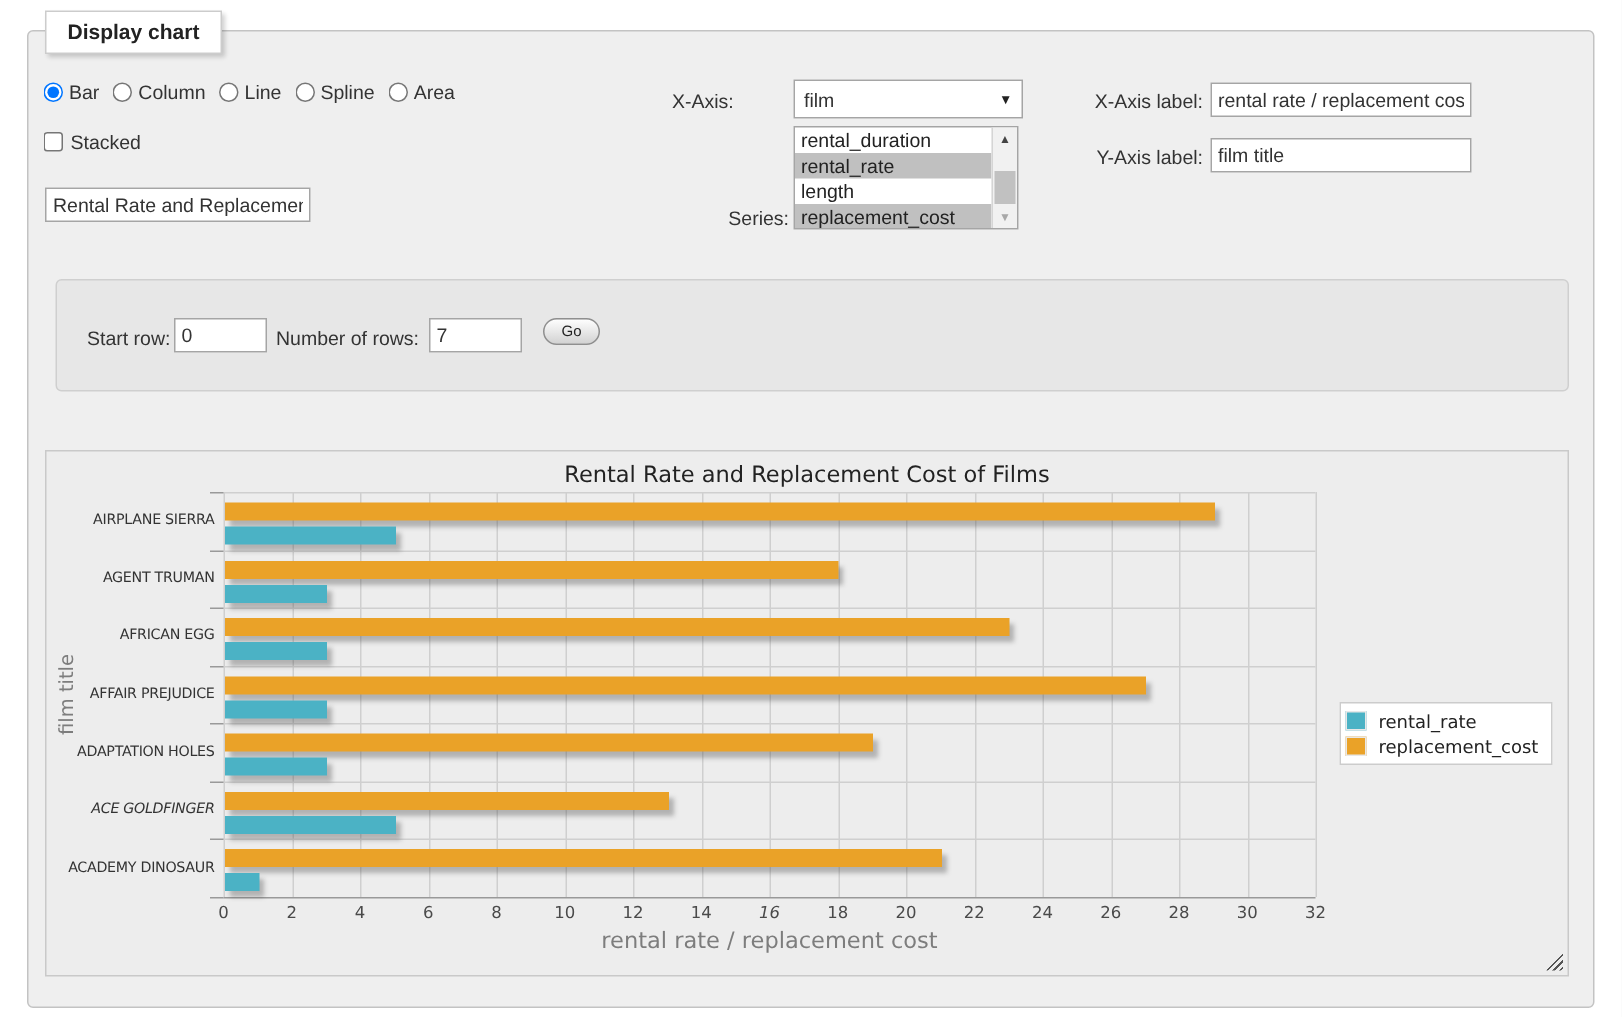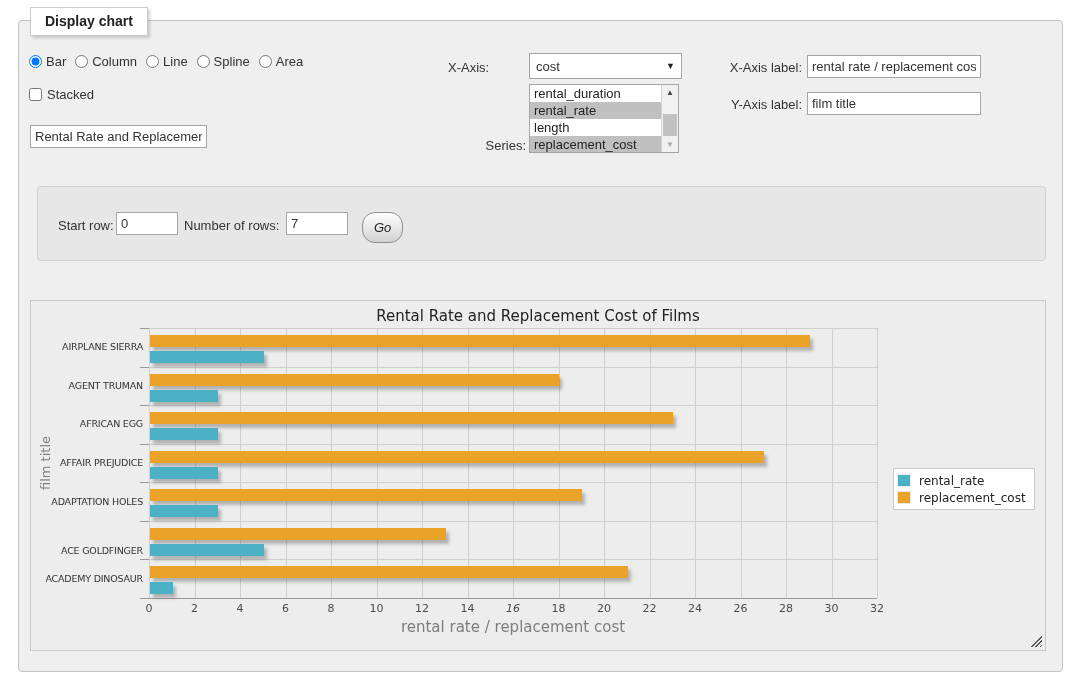--- a/index.html
+++ b/index.html
@@ -50,24 +50,24 @@
   .sbtn.down { bottom:0; color:#a8a8a8; }
   .sthumb { position:absolute; left:1px; width:14px; top:29px; height:22px; background:#c1c1c1; }
 
   
   .rows-panel { left:37px; top:186px; width:1009px; height:75px; background:#e7e7e7;
     border:1px solid #cfcfcf; border-radius:4px; }
   #startrow-lbl { left:20px; top:31px; }
   #startrow-input { left:78px; top:25px; width:62px; }
   #numrows-lbl { left:146px; top:31px; }
   #numrows-input { left:248px; top:25px; width:62px; }
-  .go-btn { left:324px; top:25px; height:31px; min-width:38px; padding:0 11px;
-    border:1px solid #8f8f8f; border-radius:13px; font-size:13px; color:#222;
+  .go-btn { left:324px; top:25px; height:18px; min-width:38px; padding:0 11px;
+    border:1px solid #8f8f8f; border-radius:13px; font-size:10px; color:#222;
     background:linear-gradient(#fefefe,#d2d2d2); cursor:pointer;
-    font-family:"Liberation Sans",sans-serif;font-style:italic; }
+    font-family:"Liberation Sans",sans-serif; }
 
   
   .chart-box { left:30px; top:300px; width:1016px; height:351px; background:#ededed;
     border:1px solid #c9c9c9; font-family:"DejaVu Sans",sans-serif; }
   .chart-title { left:0; top:6px; width:100%; text-align:center; font-size:15px; color:#222; }
   .plot { left:118px; top:27px; width:728px; height:270px; }
   .gline { position:absolute; top:0; bottom:0; width:1px; background:#cfcfcf; }
   .hline { position:absolute; left:0; right:0; height:1px; background:#cfcfcf; }
   .hline.axis { background:#999; }
   .ytickmark { position:absolute; width:9px; height:1px; left:-9px; background:#999; }
@@ -120,21 +120,21 @@
 
 <label class="abs stacked-row">
   <input type="checkbox" style="">
   <span class="lbl">Stacked</span>
 </label>
 
 <input type="text" class="abs" id="chart-title-input" value="Rental Rate and Replacement Cost of Films" style="">
 
 <span class="abs lbl" id="xaxis-lbl">X-Axis:</span>
 <div class="abs select">
-  <span class="val">cost</span>
+  <span class="val">film</span>
   <span class="arrow">▼</span>
 </div>
 
 <span class="abs lbl" id="series-lbl">Series:</span>
 <div class="abs listbox">
   <div class="opts" id="series-opts">
       <div class="opt">rental_duration</div>
       <div class="opt sel">rental_rate</div>
       <div class="opt">length</div>
       <div class="opt sel">replacement_cost</div>
@@ -211,21 +211,21 @@
       <div class="bar" style="top: 215.857px; height: 12px; width: 113.522px; background: rgb(75, 178, 197);"></div>
       <div class="bar" style="top: 238.429px; height: 12px; width: 477.522px; background: rgb(234, 162, 40);"></div>
       <div class="bar" style="top: 254.429px; height: 12px; width: 22.5225px; background: rgb(75, 178, 197);"></div>
     </div>
   <div id="cats">
       <div class="cat abs" style="top: 40.2857px;">AIRPLANE SIERRA</div>
       <div class="cat abs" style="top: 78.8571px;">AGENT TRUMAN</div>
       <div class="cat abs" style="top: 117.429px;">AFRICAN EGG</div>
       <div class="cat abs" style="top: 156px;">AFFAIR PREJUDICE</div>
       <div class="cat abs" style="top: 194.571px;">ADAPTATION HOLES</div>
-      <div class="cat abs" style="top: 244px;">ACE GOLDFINGER</div>
+      <div class="cat abs" style="top: 233px; font-style: italic;">ACE GOLDFINGER</div>
       <div class="cat abs" style="top: 271.714px;">ACADEMY DINOSAUR</div>
     </div>
   <div id="xticks">
       <div class="xtick" style="left: 118px;">0</div>
       <div class="xtick" style="left: 163.5px;">2</div>
       <div class="xtick" style="left: 209px;">4</div>
       <div class="xtick" style="left: 254.5px;">6</div>
       <div class="xtick" style="left: 300px;">8</div>
       <div class="xtick" style="left: 345.5px;">10</div>
       <div class="xtick" style="left: 391px;">12</div>

